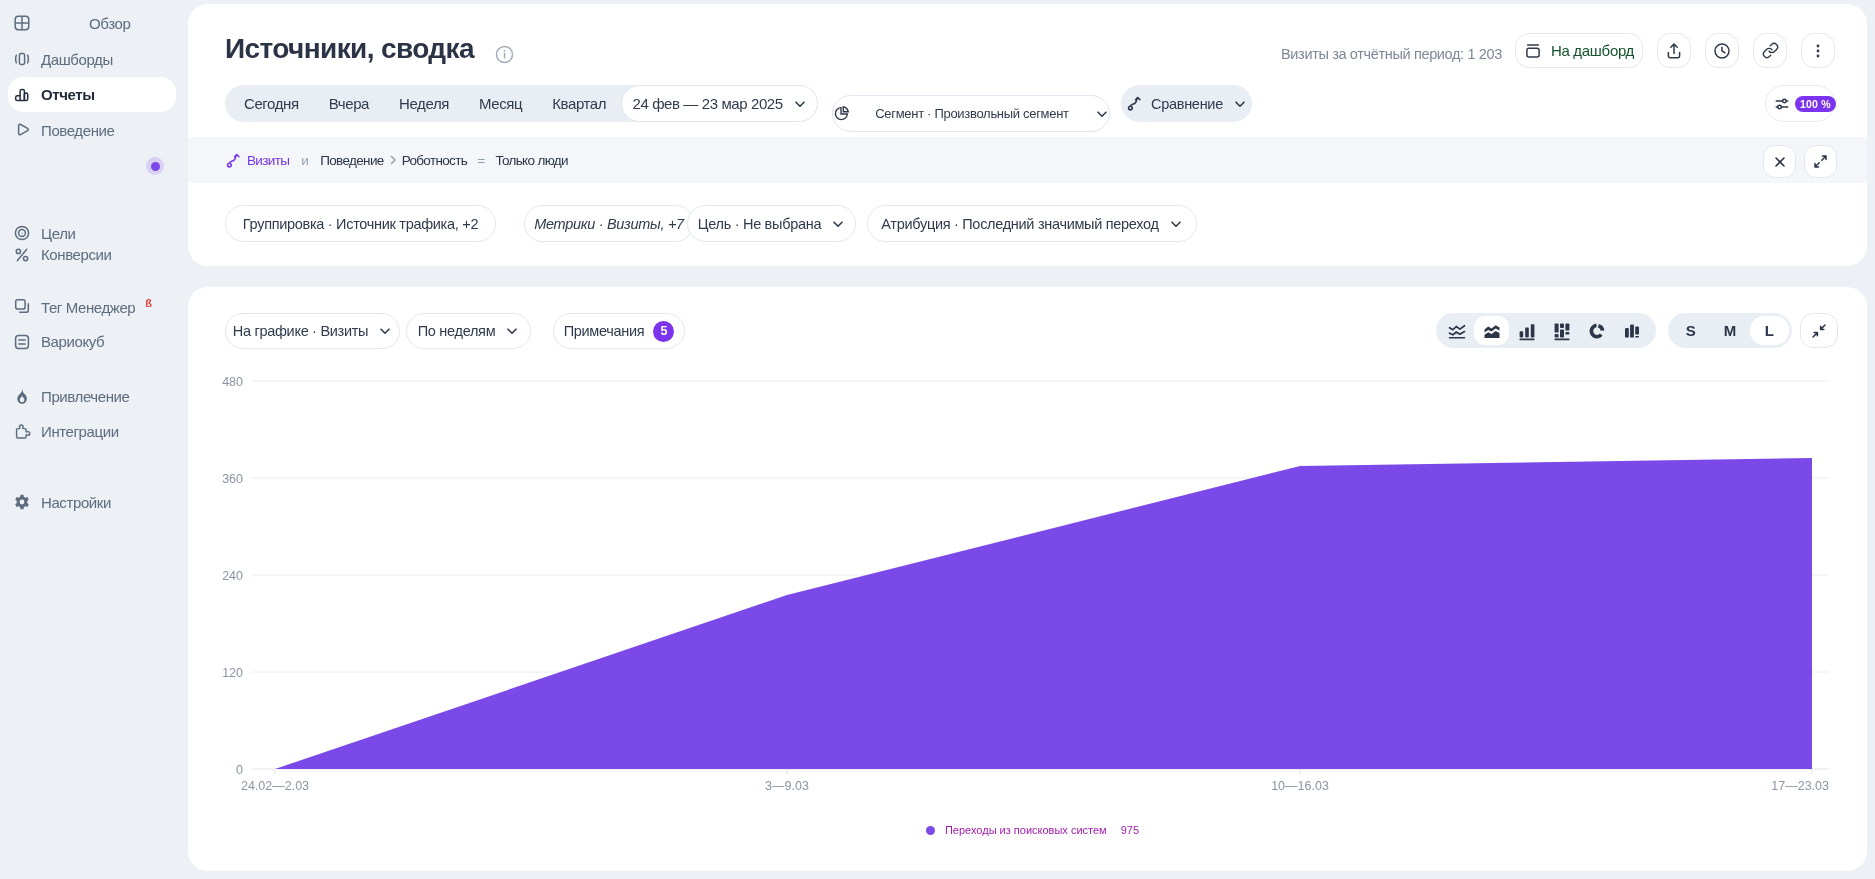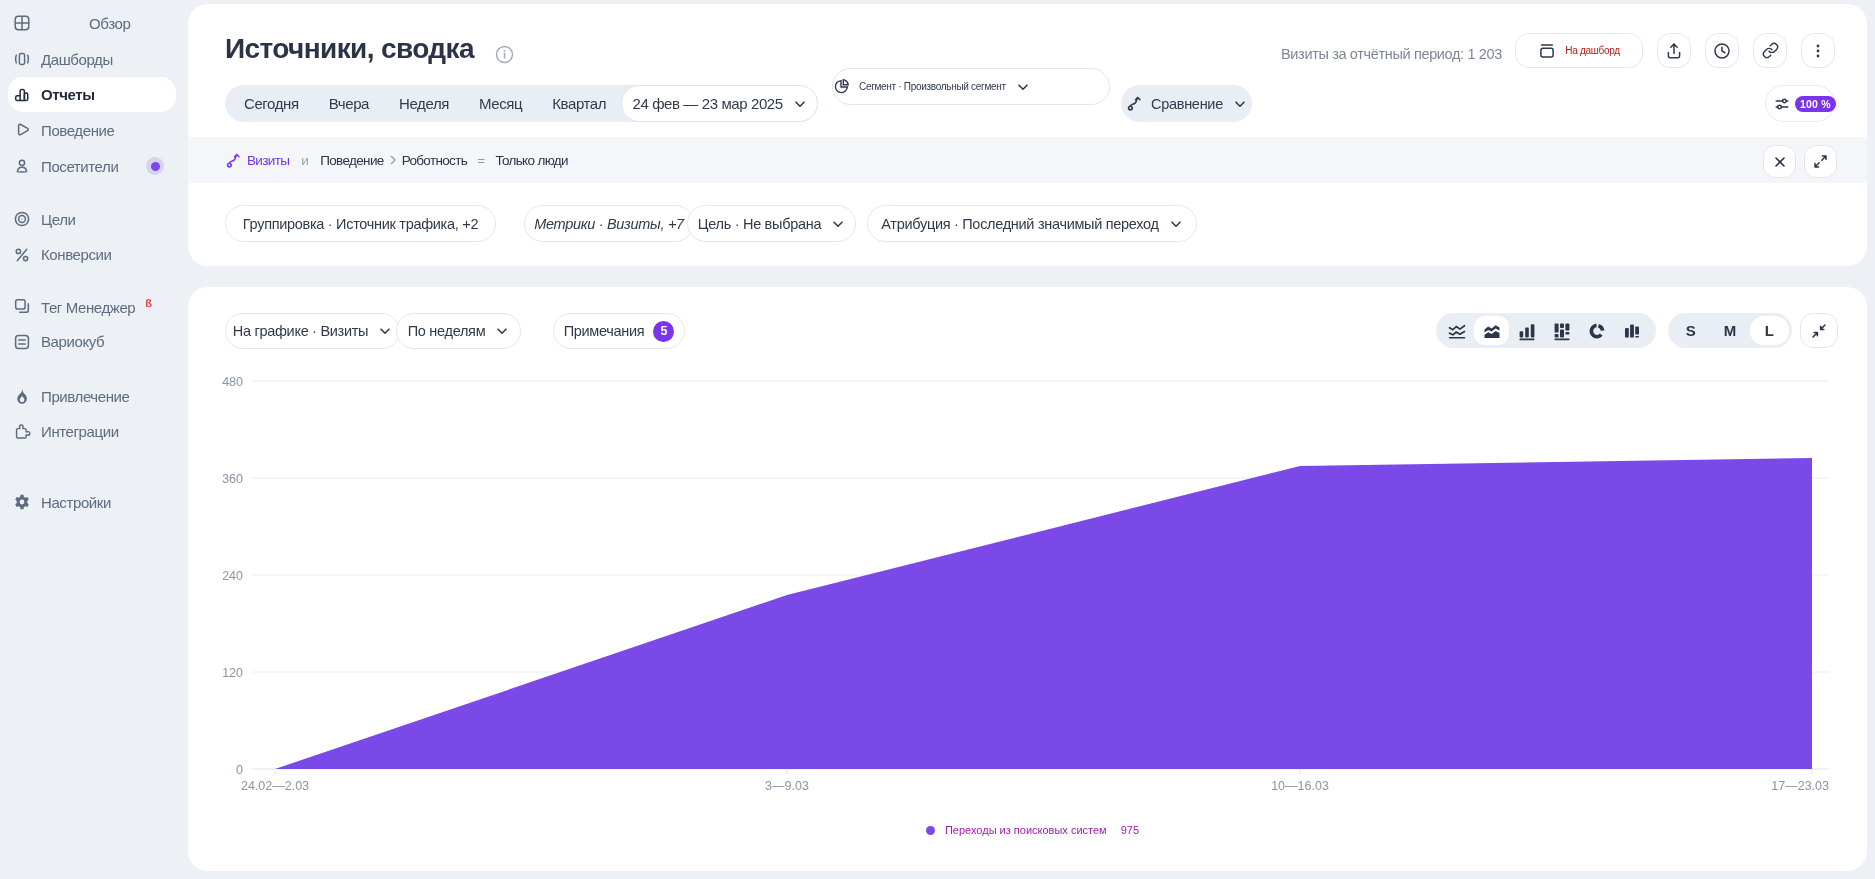--- a/index.html
+++ b/index.html
@@ -17,31 +17,31 @@
 .visdot { position:absolute; left:146px; top:157px; width:18px; height:18px; border-radius:50%; background:rgba(123,73,232,.18); }
 .visdot::after { content:""; position:absolute; left:4.5px; top:4.5px; width:9px; height:9px; border-radius:50%; background:#7b49e8; }
 
 #card1 { position:absolute; left:188px; top:4px; width:1679px; height:262px; background:#fff; border-radius:20px; }
 #card2 { position:absolute; left:188px; top:287px; width:1679px; height:584px; background:#fff; border-radius:20px; }
 
 .title { position:absolute; left:37px; top:29px; font-size:28px; font-weight:700; color:#2b3446; letter-spacing:-0.6px; white-space:nowrap; }
 .info-i { position:absolute; left:307px; top:41px; }
 .period { position:absolute; top:42px; right:365px; font-size:14.5px; color:#7c8796; letter-spacing:-0.35px; white-space:nowrap; }
 .btn { position:absolute; top:29px; height:35px; background:#fff; border:1px solid #e3e8f0; border-radius:13px; display:flex; align-items:center; justify-content:center; }
-#btn-dash { right:224px; width:128px; border-radius:14px; font-size:10px; color:#b91c1c; letter-spacing:-0.3px; white-space:nowrap; }
+#btn-dash { right:224px; width:128px; border-radius:14px; font-size:15px; color:#14532d; letter-spacing:-0.3px; white-space:nowrap; }
 #btn-dash svg { margin-right:9px; }
 #btn-share { right:176px; width:34px; }
 #btn-clock { right:128px; width:34px; }
 #btn-link  { right:80px;  width:34px; }
 #btn-dots  { right:32px;  width:34px; }
 
 .tabbar { position:absolute; left:37px; top:81px; height:37px; background:#e9edf4; border-radius:18.5px; display:flex; align-items:center; font-size:15px; color:#303b4d; letter-spacing:-0.4px; white-space:nowrap; padding-left:4px; }
 .tab { padding:0 15px; }
 .datepill { height:37px; width:197px; background:#fff; border:1px solid #e0e5ee; border-radius:18.5px; display:flex; align-items:center; justify-content:center; white-space:nowrap; }
-.pillw { position:absolute; top:64px; height:37px; background:#fff; border:1px solid #e0e5ee; border-radius:18.5px; display:flex; align-items:center; justify-content:flex-start; font-size:10px; color:#303b4d; letter-spacing:-0.3px; white-space:nowrap; }
+.pillw { position:absolute; top:91px; height:37px; background:#fff; border:1px solid #e0e5ee; border-radius:18.5px; display:flex; align-items:center; justify-content:space-between; font-size:13px; color:#303b4d; letter-spacing:-0.3px; white-space:nowrap; }
 .pillg { position:absolute; top:81px; height:37px; background:#e9edf4; border-radius:18.5px; display:flex; align-items:center; justify-content:center; font-size:14.5px; color:#303b4d; letter-spacing:-0.3px; white-space:nowrap; }
 .chev { margin-left:10px; }
 #seg { left:644px; width:278px; }
 #cmp { left:933px; width:131px; }
 #pct { position:absolute; top:81px; right:32px; width:70px; height:37px; background:#fff; border:1px solid #e6eaf2; border-radius:18.5px; display:flex; align-items:center; padding:0 8px; }
 #pct svg { flex:0 0 auto; }
 .badge100 { margin-left:5px; background:#7b33ee; color:#fff; font-size:10.5px; font-weight:700; border-radius:8px; padding:2px 5px; letter-spacing:.2px; white-space:nowrap; }
 
 .crumbs { position:absolute; left:0; top:133px; width:1679px; height:46px; background:#f4f6fa; display:flex; align-items:center; font-size:13.5px; color:#2c3648; letter-spacing:-0.65px; white-space:nowrap; }
 .crumbs .lnk { color:#7334e4; }
@@ -90,28 +90,21 @@
         <path d="M7.1 9.7H4.3c-.9 0-1.6.7-1.6 1.6v1.6c0 .9.7 1.6 1.6 1.6h8.9"></path>
       </svg>
       <span>Отчеты</span>
     </div>
   <div class="nav-item" style="top:112px;">
       <svg width="18" height="18" viewBox="0 0 18 18" fill="none" stroke="currentColor" stroke-width="1.5">
         <path d="M5.6 4.6c0-1 1.1-1.6 2-1.1l7 3.9c.9.5.9 1.8 0 2.3l-7 3.9c-.9.5-2-.1-2-1.1V4.6z" stroke-linejoin="round"></path>
       </svg>
       <span>Поведение</span>
     </div>
-  <div class="nav-item" style="top:148px;">
-      <svg width="18" height="18" viewBox="0 0 18 18" fill="none" stroke="currentColor" stroke-width="1.5">
-        <circle cx="9" cy="5.8" r="2.6"></circle>
-        <path d="M4.4 14.6c.2-2.6 2.1-4.3 4.6-4.3s4.4 1.7 4.6 4.3c-1.4.4-7.8.4-9.2 0z" stroke-linejoin="round"></path>
-      </svg>
-      <span>Посетители</span>
-    </div>
-  <div class="nav-item" style="top:201px;">
+  <div class="nav-item" style="top:215px;">
       <svg width="18" height="18" viewBox="0 0 18 18" fill="none" stroke="currentColor" stroke-width="1.5">
         <circle cx="9" cy="9" r="6.6"></circle>
         <circle cx="9" cy="9" r="3.4"></circle>
         <circle cx="9" cy="9" r="0.6" fill="currentColor" stroke="none"></circle>
       </svg>
       <span>Цели</span>
     </div>
   <div class="nav-item" style="top:236.5px;">
       <svg width="18" height="18" viewBox="0 0 18 18" fill="none" stroke="currentColor" stroke-width="1.5">
         <circle cx="5.4" cy="5.4" r="2.1"></circle>
@@ -256,21 +249,21 @@
         <path d="M3 5.2 L7 9.2 L11 5.2"></path>
       </svg></div>
   <div class="chip" style="left:679px;width:330px;">Атрибуция · Последний значимый переход<svg class="chev" width="14" height="14" viewBox="0 0 14 14" fill="none" stroke="#2f3a4c" stroke-width="1.6" stroke-linecap="round" stroke-linejoin="round">
         <path d="M3 5.2 L7 9.2 L11 5.2"></path>
       </svg></div>
 </div>
 <div id="card2">
   <div class="cpill" style="left:37px;width:175px;">На графике · Визиты<svg class="chev" width="14" height="14" viewBox="0 0 14 14" fill="none" stroke="#2f3a4c" stroke-width="1.6" stroke-linecap="round" stroke-linejoin="round">
         <path d="M3 5.2 L7 9.2 L11 5.2"></path>
       </svg></div>
-  <div class="cpill" style="left:208px;width:125px;text-align:right;">По неделям<svg class="chev" width="14" height="14" viewBox="0 0 14 14" fill="none" stroke="#2f3a4c" stroke-width="1.6" stroke-linecap="round" stroke-linejoin="round">
+  <div class="cpill" style="left:218px;width:125px;text-align:right;">По неделям<svg class="chev" width="14" height="14" viewBox="0 0 14 14" fill="none" stroke="#2f3a4c" stroke-width="1.6" stroke-linecap="round" stroke-linejoin="round">
         <path d="M3 5.2 L7 9.2 L11 5.2"></path>
       </svg></div>
   <div class="cpill" style="left:365px;width:132px;">Примечания<span class="nbadge">5</span></div>
   <div class="ctypes" id="ctypes">
     <div class="ct">
         <svg width="20" height="20" viewBox="0 0 20 20" fill="none" stroke="#2c3648" stroke-width="1.7" stroke-linecap="round" stroke-linejoin="round">
           <path d="M2.5 6.7l3.4 2 3.4-3.2 3.6 2.6 4.6-3.4"></path>
           <path d="M2.5 12.2l3.4 1.6 3.4-2.8 3.6 2.2 4.6-2.6"></path>
           <path d="M2.5 16.8h15" stroke-width="1.5"></path>
         </svg>

